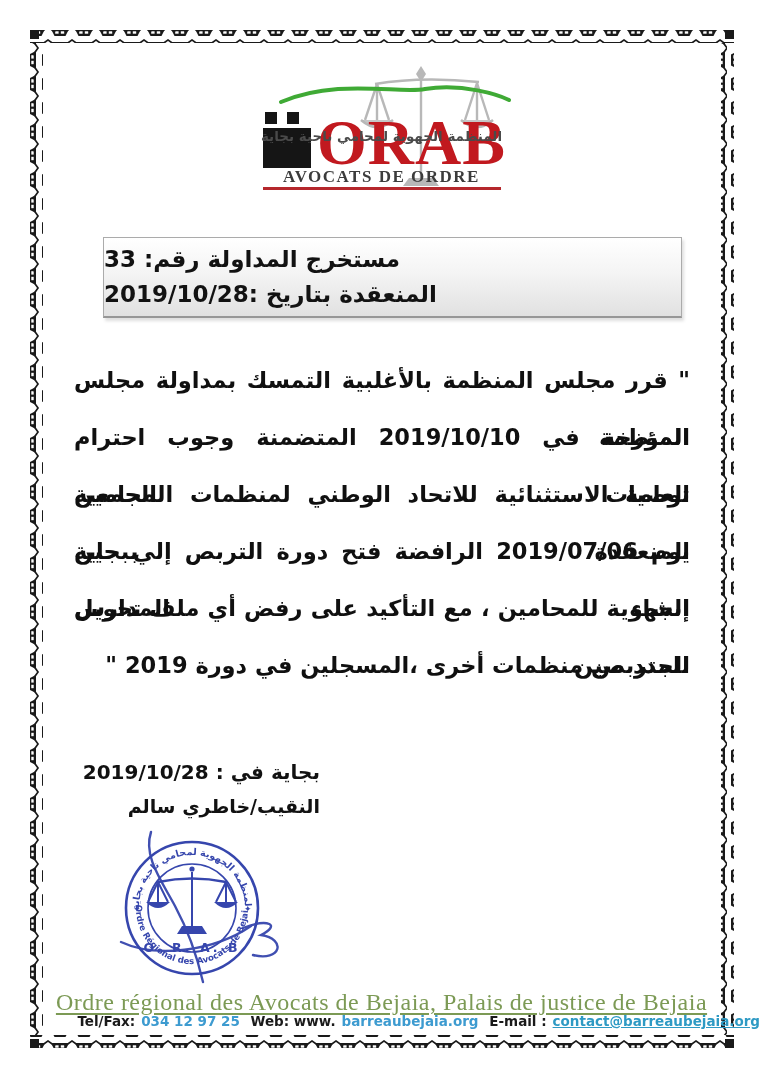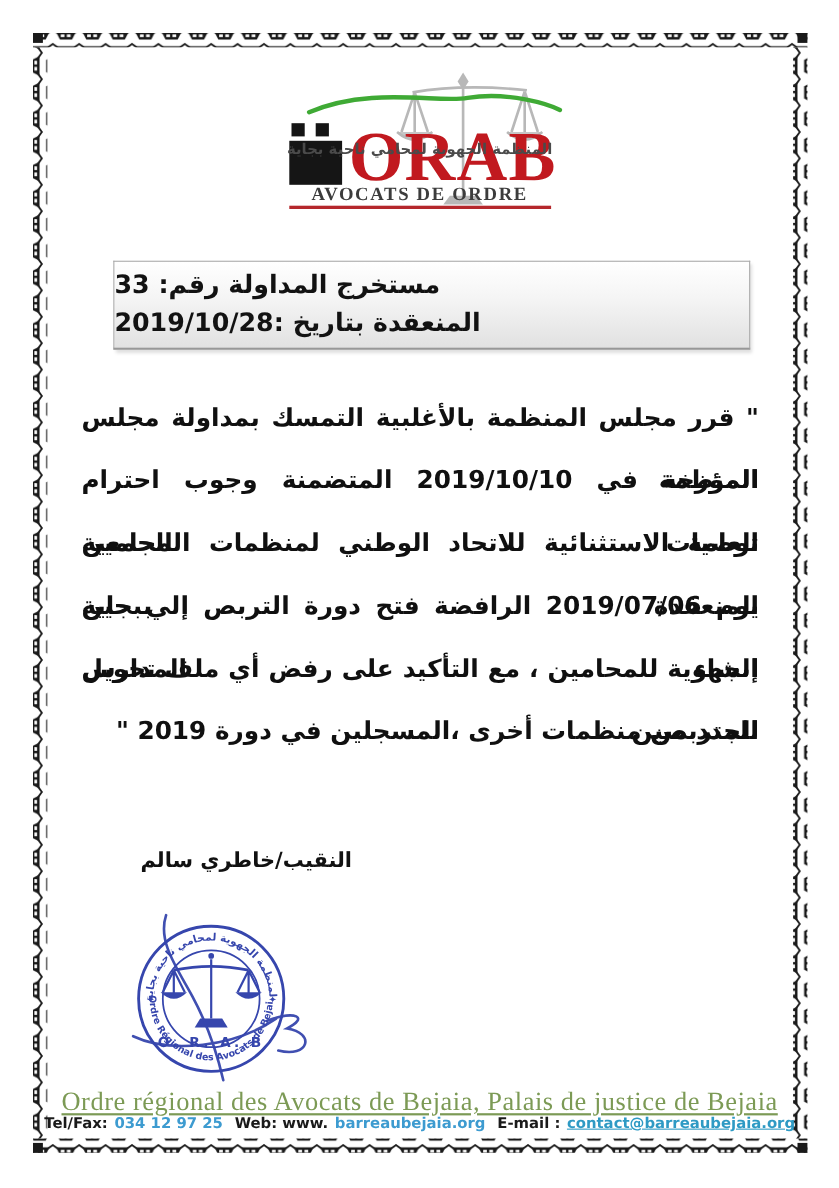--- a/index.html
+++ b/index.html
@@ -54,21 +54,21 @@
 
   .stamp-svg{position:absolute;left:95px;top:822px;width:320px;height:175px;}
 
   
   .footer-org{
     position:absolute;top:989px;left:0;width:100%;text-align:center;
     font-family:"Liberation Serif",serif;font-size:24px;letter-spacing:.5px;
     color:#7c9a55;text-decoration:underline;text-decoration-color:#7c9a55;text-underline-offset:3px;
   }
   .footer-contact{
-    position:absolute;top:1013px;left:0;width:100%;text-align:center;
+    position:absolute;top:1013px;left:0;width:100%;text-align:right;
     font-size:13.5px;font-weight:bold;color:#1a1a1a;
   }
   .footer-contact span{margin:0 3px;}
   .c-blue{color:#3d9bd0;}
   .c-link{color:#2e9ac4;text-decoration:underline;cursor:pointer;}
 </style>
 </head>
 <body>
 
 <div class="page">
@@ -137,20 +137,21 @@
   <div class="body-text">
       <div class="body-line">" قرر مجلس المنظمة بالأغلبية التمسك بمداولة مجلس المنظمة</div>
       <div class="body-line">المؤرخة في 2019/10/10 المتضمنة وجوب احترام توصيات الجمعية</div>
       <div class="body-line">العامة الاستثنائية للاتحاد الوطني لمنظمات المحامين المنعقدة ببجاية</div>
       <div class="body-line">يوم 2019/07/06 الرافضة فتح دورة التربص إلي حين إنشاء المدارس</div>
       <div class="body-line">الجهوية للمحامين ، مع التأكيد على رفض أي ملف تحويل للمتربصين</div>
       <div class="body-line">الجدد من منظمات أخرى ،المسجلين في دورة 2019 "</div>
     </div>
 
   <div class="closing">
+    <div class="place-date">بجاية في : 2019/10/28</div>
     <div class="signatory">النقيب/خاطري سالم</div>
   </div>
 
   <svg class="stamp-svg" viewBox="0 0 320 175">
     <defs>
       <path id="arcTop" d="M 44,86 A 53,53 0 0 1 150,86" fill="none"></path>
       <path id="arcBottom" d="M 41,86 A 56,56 0 0 0 153,86" fill="none"></path>
     </defs>
     <g stroke="#3646ad" fill="none">
       <circle cx="97" cy="86" r="66" stroke-width="2.6"></circle>

